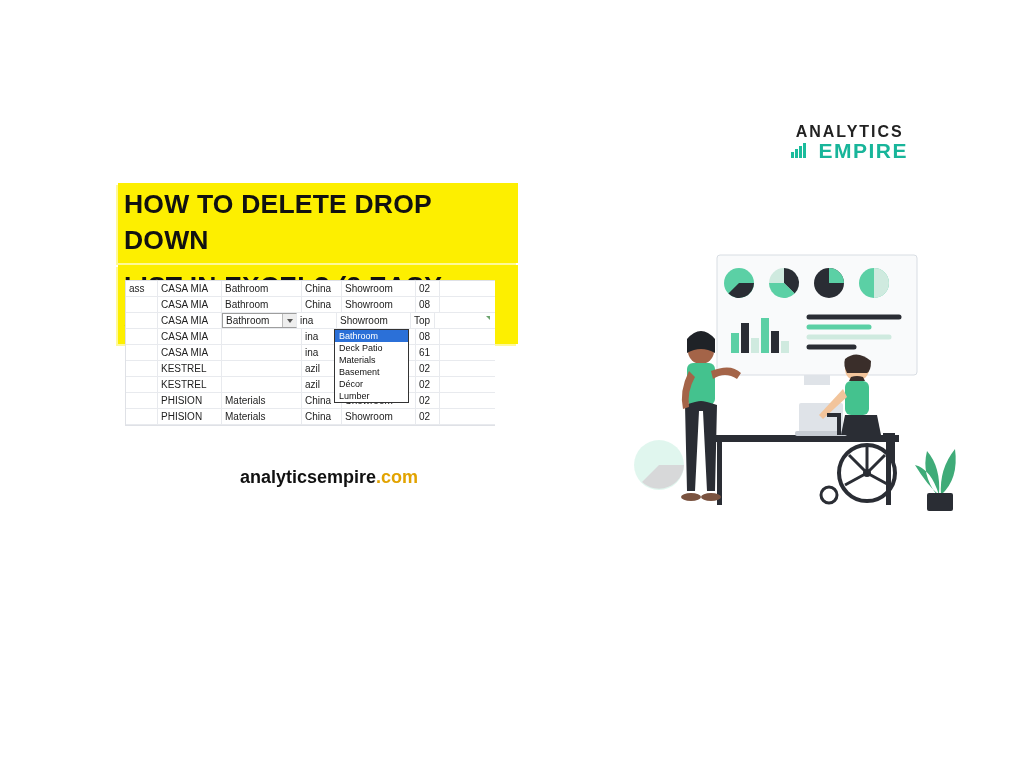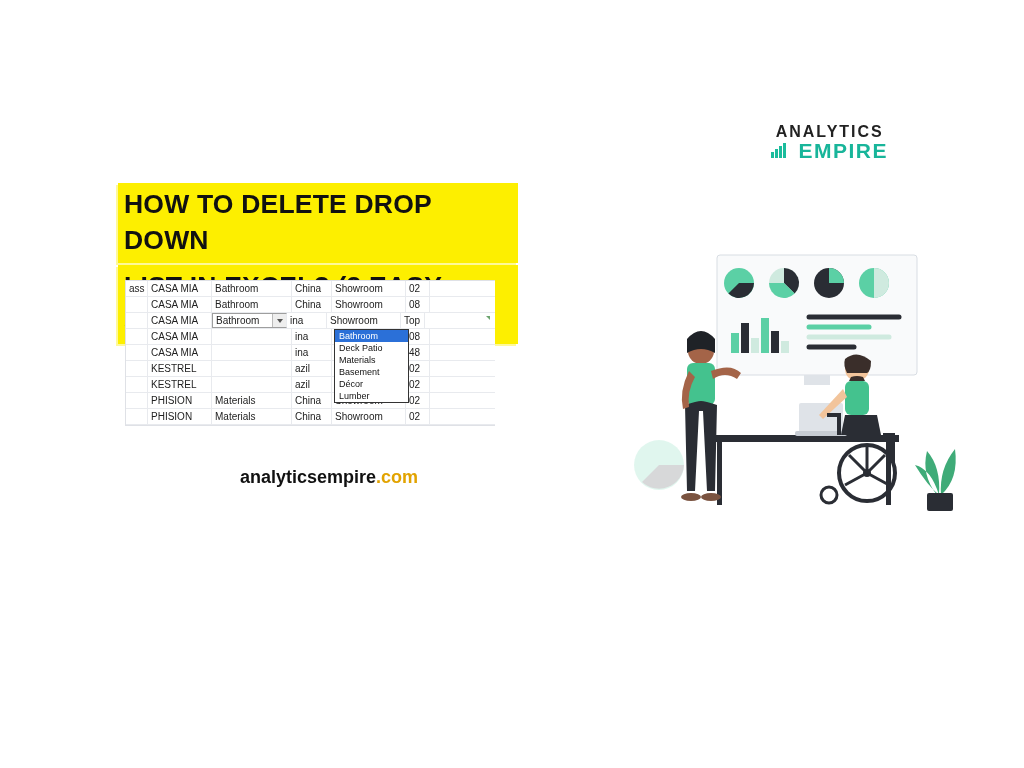--- a/index.html
+++ b/index.html
@@ -3,36 +3,36 @@
 <meta charset="utf-8">
 <style>
 *{margin:0;padding:0;box-sizing:border-box}
 body{width:1024px;height:768px;background:#fff;font-family:Arial,Helvetica,sans-serif;position:relative;overflow:hidden}
 .title-block{position:absolute;left:118px;top:183px;width:400px}
 .title-line{background:#fdef00;color:#111;font-weight:700;font-size:26.5px;letter-spacing:.2px;line-height:1.35;display:inline-block;padding:4px 10px 4px 6px;margin-bottom:2px;font-family:'Arial Black',Arial,sans-serif;box-shadow:-2px 2px 0 rgba(253,239,0,.4)}
 .title-line.l2{padding-left:6px}
 .spread{position:absolute;left:125px;top:280px;width:370px;background:#fff;border:1px solid #dfe1e6;border-right:none;font-size:10px;color:#222}
 .srow{display:flex;height:16px;border-bottom:1px solid #e8eaee}
 .srow .c{border-right:1px solid #e8eaee;padding:1px 3px;overflow:hidden;white-space:nowrap;display:flex;align-items:center}
-.c0{width:22px}
+.c0{width:32px}
 .c1{width:64px}
 .c2{width:80px}
 .c3{width:40px}
 .c4{width:74px}
 .c5{width:24px}
 .dd-cell{background:#fff;border:1px solid #9e9e9e;position:relative;width:75px}
 .dd-arrow{position:absolute;right:0;top:0;width:14px;height:100%;background:#eee;border-left:1px solid #bbb;display:flex;align-items:center;justify-content:center}
 .dd-arrow:after{content:"";border-left:3px solid transparent;border-right:3px solid transparent;border-top:4px solid #555}
 .dd-list{position:absolute;left:208px;top:48px;width:75px;background:#fff;border:1px solid #333;font-size:9px;z-index:3}
 .dd-list div{padding:1px 4px;color:#111}
 .dd-list .sel{background:#2b70d8;color:#fff}
 .tri{position:absolute;left:360px;top:35px;width:0;height:0;border-left:4px solid transparent;border-top:4px solid #2e7d32;opacity:.7}
 .site{position:absolute;left:240px;top:467px;font-weight:700;font-size:18px;color:#111}
 .site .dot{color:#e2a300}
-.logo{position:absolute;right:136px;top:123px;text-align:center}
+.logo{position:absolute;right:116px;top:123px;text-align:center}
 .logo .l1{font-weight:800;font-size:16px;letter-spacing:2px;color:#222;font-family:'Arial Black',Arial}
 .logo .l2{display:flex;align-items:baseline;gap:12px;margin-top:-2px}
 .logo .bars{display:flex;align-items:flex-end;gap:1px}
 .logo .bars span{width:3px;background:#1abc9c}
 .logo .bars span:nth-child(1){height:6px}
 .logo .bars span:nth-child(2){height:9px}
 .logo .bars span:nth-child(3){height:12px}
 .logo .bars span:nth-child(4){height:15px}
 .logo .emp{font-weight:800;font-size:21px;letter-spacing:1.5px;color:#18b59a;font-family:'Arial Black',Arial}
 .scene{position:absolute;right:45px;top:245px;width:380px;height:300px}
@@ -80,21 +80,21 @@
         <div class="c c3">ina</div>
         <div class="c c4">Showroom</div>
         <div class="c c5">08</div>
       </div>
       <div class="srow">
         <div class="c c0"></div>
         <div class="c c1">CASA MIA</div>
         <div class="c c2"></div>
         <div class="c c3">ina</div>
         <div class="c c4">Showroom</div>
-        <div class="c c5">48</div>
+        <div class="c c5">61</div>
       </div>
       <div class="srow">
         <div class="c c0"></div>
         <div class="c c1">KESTREL</div>
         <div class="c c2"></div>
         <div class="c c3">azil</div>
         <div class="c c4">Basement</div>
         <div class="c c5">02</div>
       </div>
       <div class="srow">

